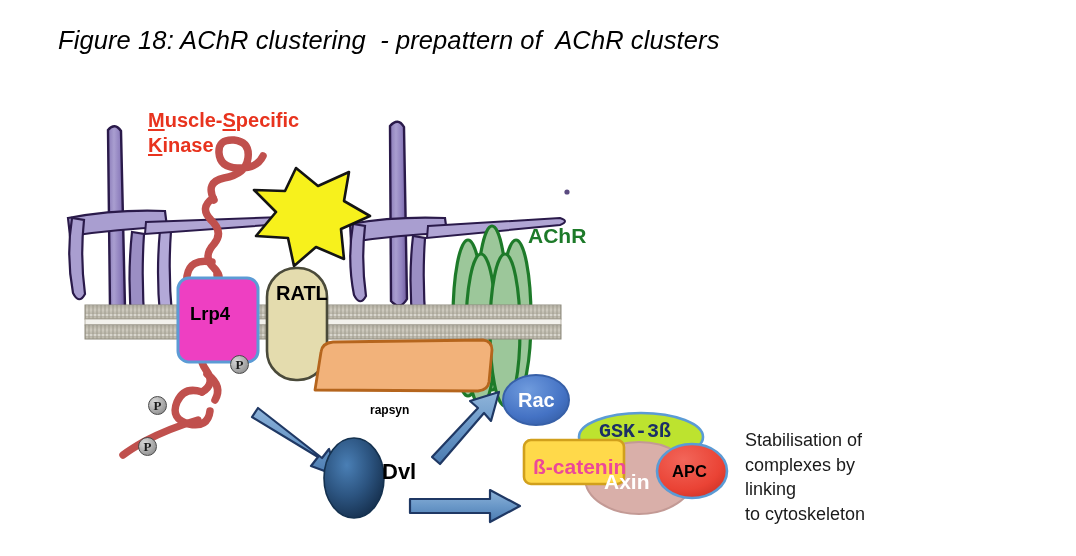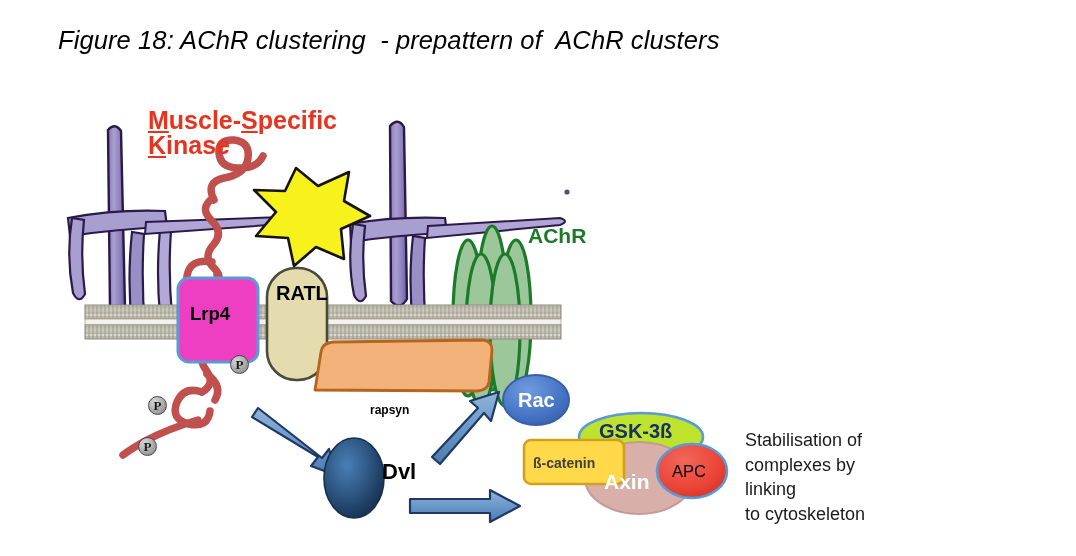--- a/index.html
+++ b/index.html
@@ -42,21 +42,21 @@
     height: 556px;
   }
   .lbl {
     position: absolute;
     white-space: pre;
     font-family: "Liberation Sans", sans-serif;
   }
   .lbl-musk {
     left: 148px;
     top: 108px;
-    font-size: 25px;
+    font-size: 20px;
     font-weight: bold;
     color: #e8331e;
     line-height: 25px;
   }
   .lbl-musk u {
     text-decoration: underline;
     text-decoration-thickness: 2px;
     text-underline-offset: 2px;
   }
   .lbl-wnt {
@@ -109,40 +109,41 @@
     font-size: 20px;
     font-weight: bold;
     color: #ffffff;
   }
   .lbl-gsk {
     left: 599px;
     top: 420px;
     font-size: 20px;
     font-weight: bold;
     color: #1b2f66;
+    font-family: Liberation Mono, monospace;
   }
   .lbl-bcat {
     left: 533px;
     top: 455px;
-    font-size: 14px;
-    font-weight: bold;
-    color: #404040;
+    font-size: 21px;
+    font-weight: bold;
+    color: #ec4899;
   }
   .lbl-axin {
     left: 604px;
     top: 470px;
     font-size: 21px;
     font-weight: bold;
     color: #ffffff;
   }
   .lbl-apc {
     left: 672px;
     top: 462px;
     font-size: 16.5px;
-    font-weight: normal;
+    font-weight: bold;
     color: #000000;
   }
   .caption-right {
     position: absolute;
     left: 745px;
     top: 428px;
     font-size: 18px;
     font-weight: 400;
     color: #1a1a1a;
     line-height: 24.5px;

